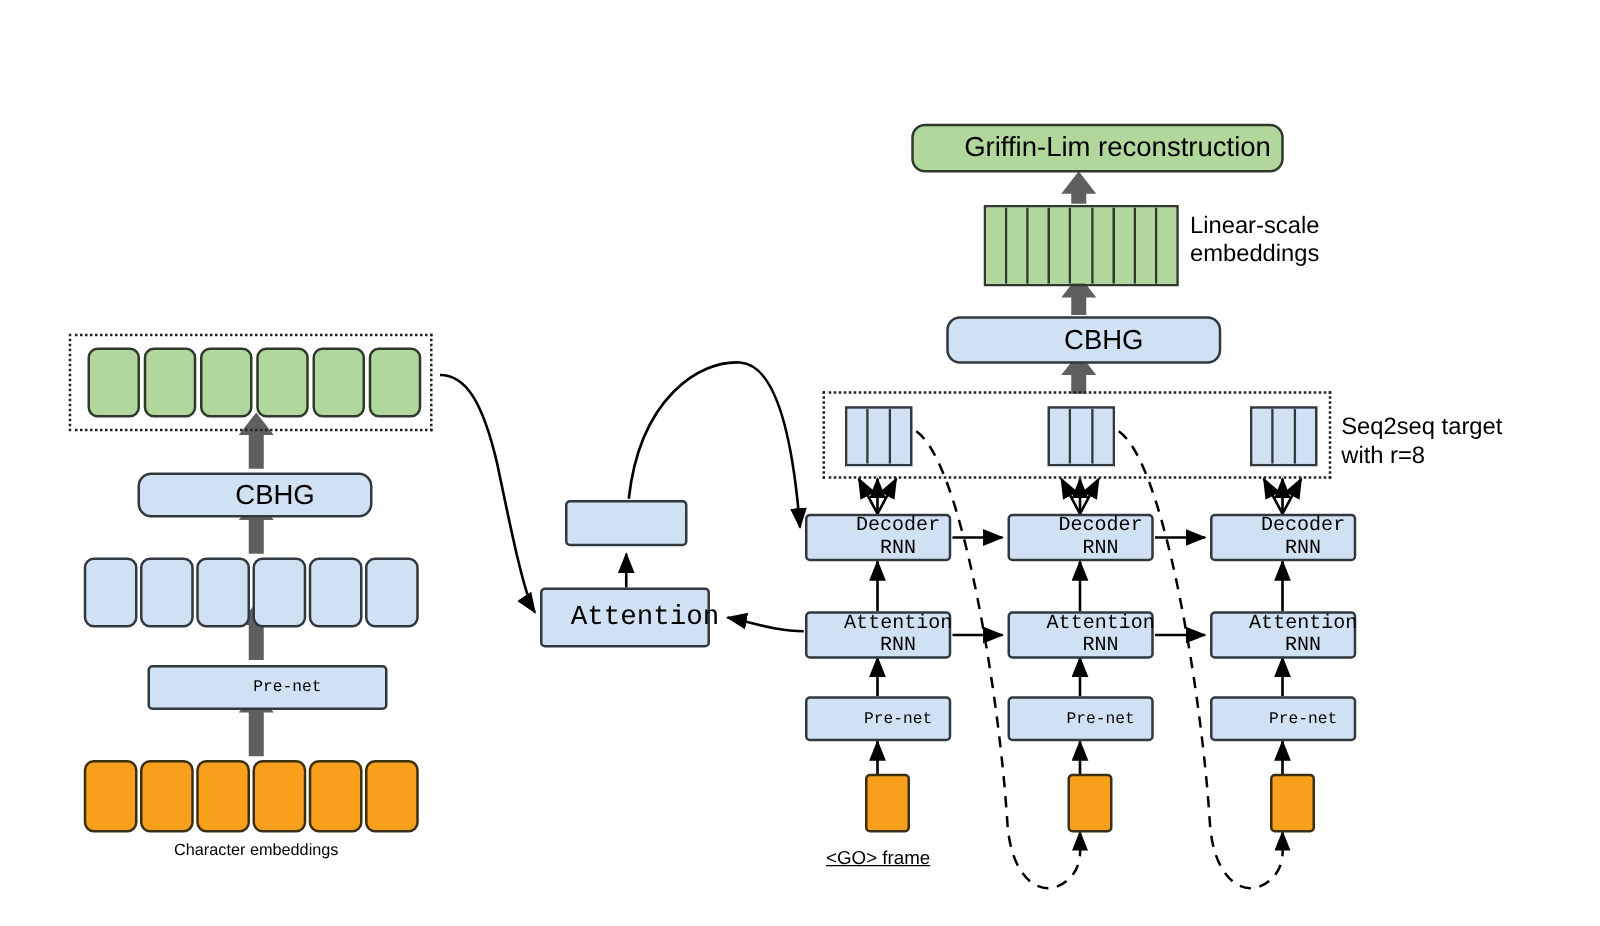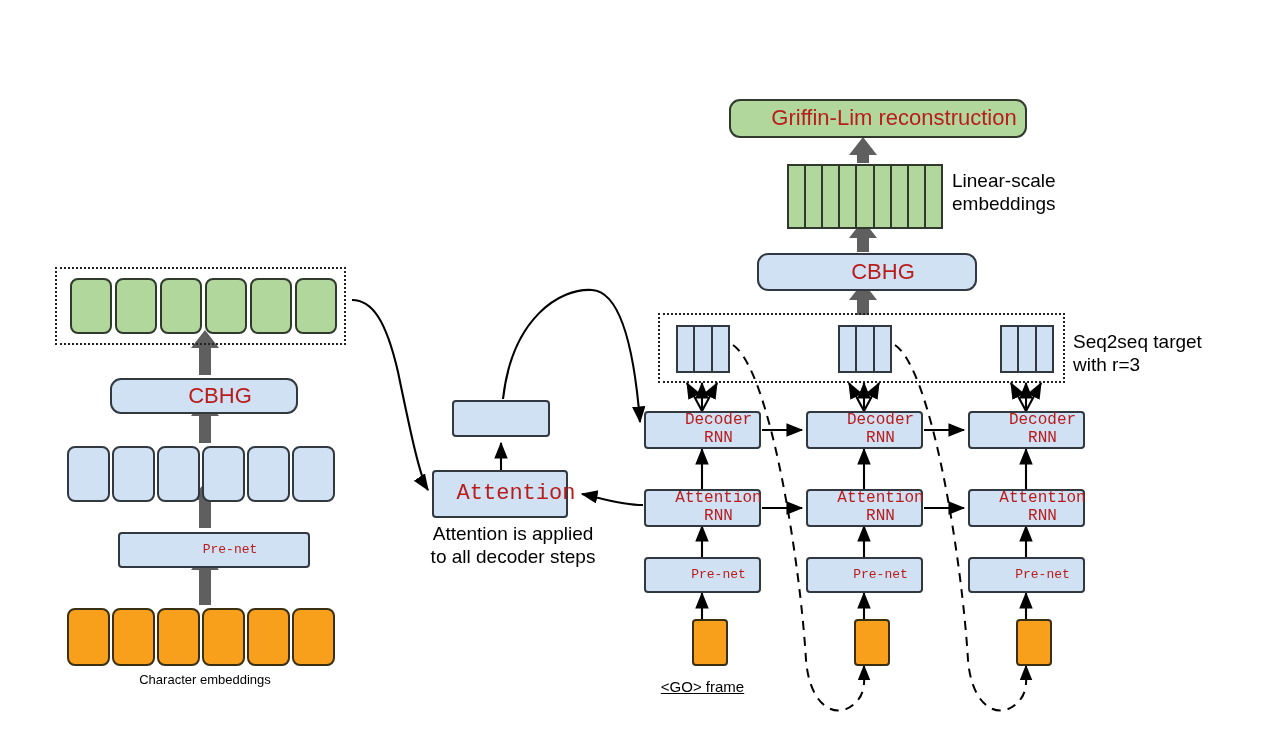--- a/index.html
+++ b/index.html
@@ -23,21 +23,21 @@
     height: 741px;
     pointer-events: none;
   }
   .node {
     position: absolute;
     box-sizing: border-box;
     display: flex;
     align-items: center;
     justify-content: center;
     text-align: center;
-    color: #b91c1c;
+    color: #000000;
     line-height: 1.12;
     padding-left: 32px;
   }
   .box-blue {
     background: #cfe1f2;
     border: 2.2px solid #32383f;
   }
   .box-green {
     background: #b1d79d;
     border: 2.2px solid #2f3a2c;
@@ -186,22 +186,20 @@
   <div class="node box-green rounded-sm" style="left:115px; top:278px; width:42px; height:56px;"></div>
   <div class="node box-green rounded-sm" style="left:160px; top:278px; width:42px; height:56px;"></div>
   <div class="node box-green rounded-sm" style="left:205px; top:278px; width:42px; height:56px;"></div>
   <div class="node box-green rounded-sm" style="left:250px; top:278px; width:42px; height:56px;"></div>
   <div class="node box-green rounded-sm" style="left:295px; top:278px; width:42px; height:56px;"></div>
 
   <div class="node box-blue rounded-xs" style="left:452px; top:400px; width:98px; height:37px;"></div>
 
   <div class="node box-blue rounded-xs t-22" style="left:432px; top:470px; width:136px; height:48px;">Attention</div>
 
-  <div class="cap t-19" style="left:418px; top:523px; width:190px; text-align:center;">Attention is applied
-to all decoder steps</div>
 
   <div class="node box-orange rounded-xs" style="left:692px; top:619px; width:21px; height:47px;"></div>
   <div class="cap t-15" style="left:645px; top:678px; width:115px; text-align:center;text-decoration:underline;">&lt;GO&gt; frame</div>
 
   <div class="node box-blue rounded-xs t-20" style="left:644px; top:557px; width:117px; height:36px;">Pre-net</div>
 
   <div class="node box-blue rounded-xs" style="left:644px; top:489px; width:117px; height:38px;">
     <div>
       <div class="t-16">Attention</div>
       <div class="t-16">RNN</div>
@@ -265,21 +263,21 @@
     <div class="strip"></div>
   </div>
 
   <div class="strip-group blue" style="left:1000px; top:325px; width:54px; height:48px;">
     <div class="strip"></div>
     <div class="strip"></div>
     <div class="strip"></div>
   </div>
 
   <div class="cap t-19" style="left:1073px; top:331px; width:200px;">Seq2seq target
-with r=3</div>
+with r=8</div>
 
   <div class="node box-blue rounded-lg t-22" style="left:757px; top:253px; width:220px; height:38px;">CBHG</div>
 
   <div class="strip-group" style="left:787px; top:164px; width:156px; height:65px;">
     <div class="strip"></div>
     <div class="strip"></div>
     <div class="strip"></div>
     <div class="strip"></div>
     <div class="strip"></div>
     <div class="strip"></div>

